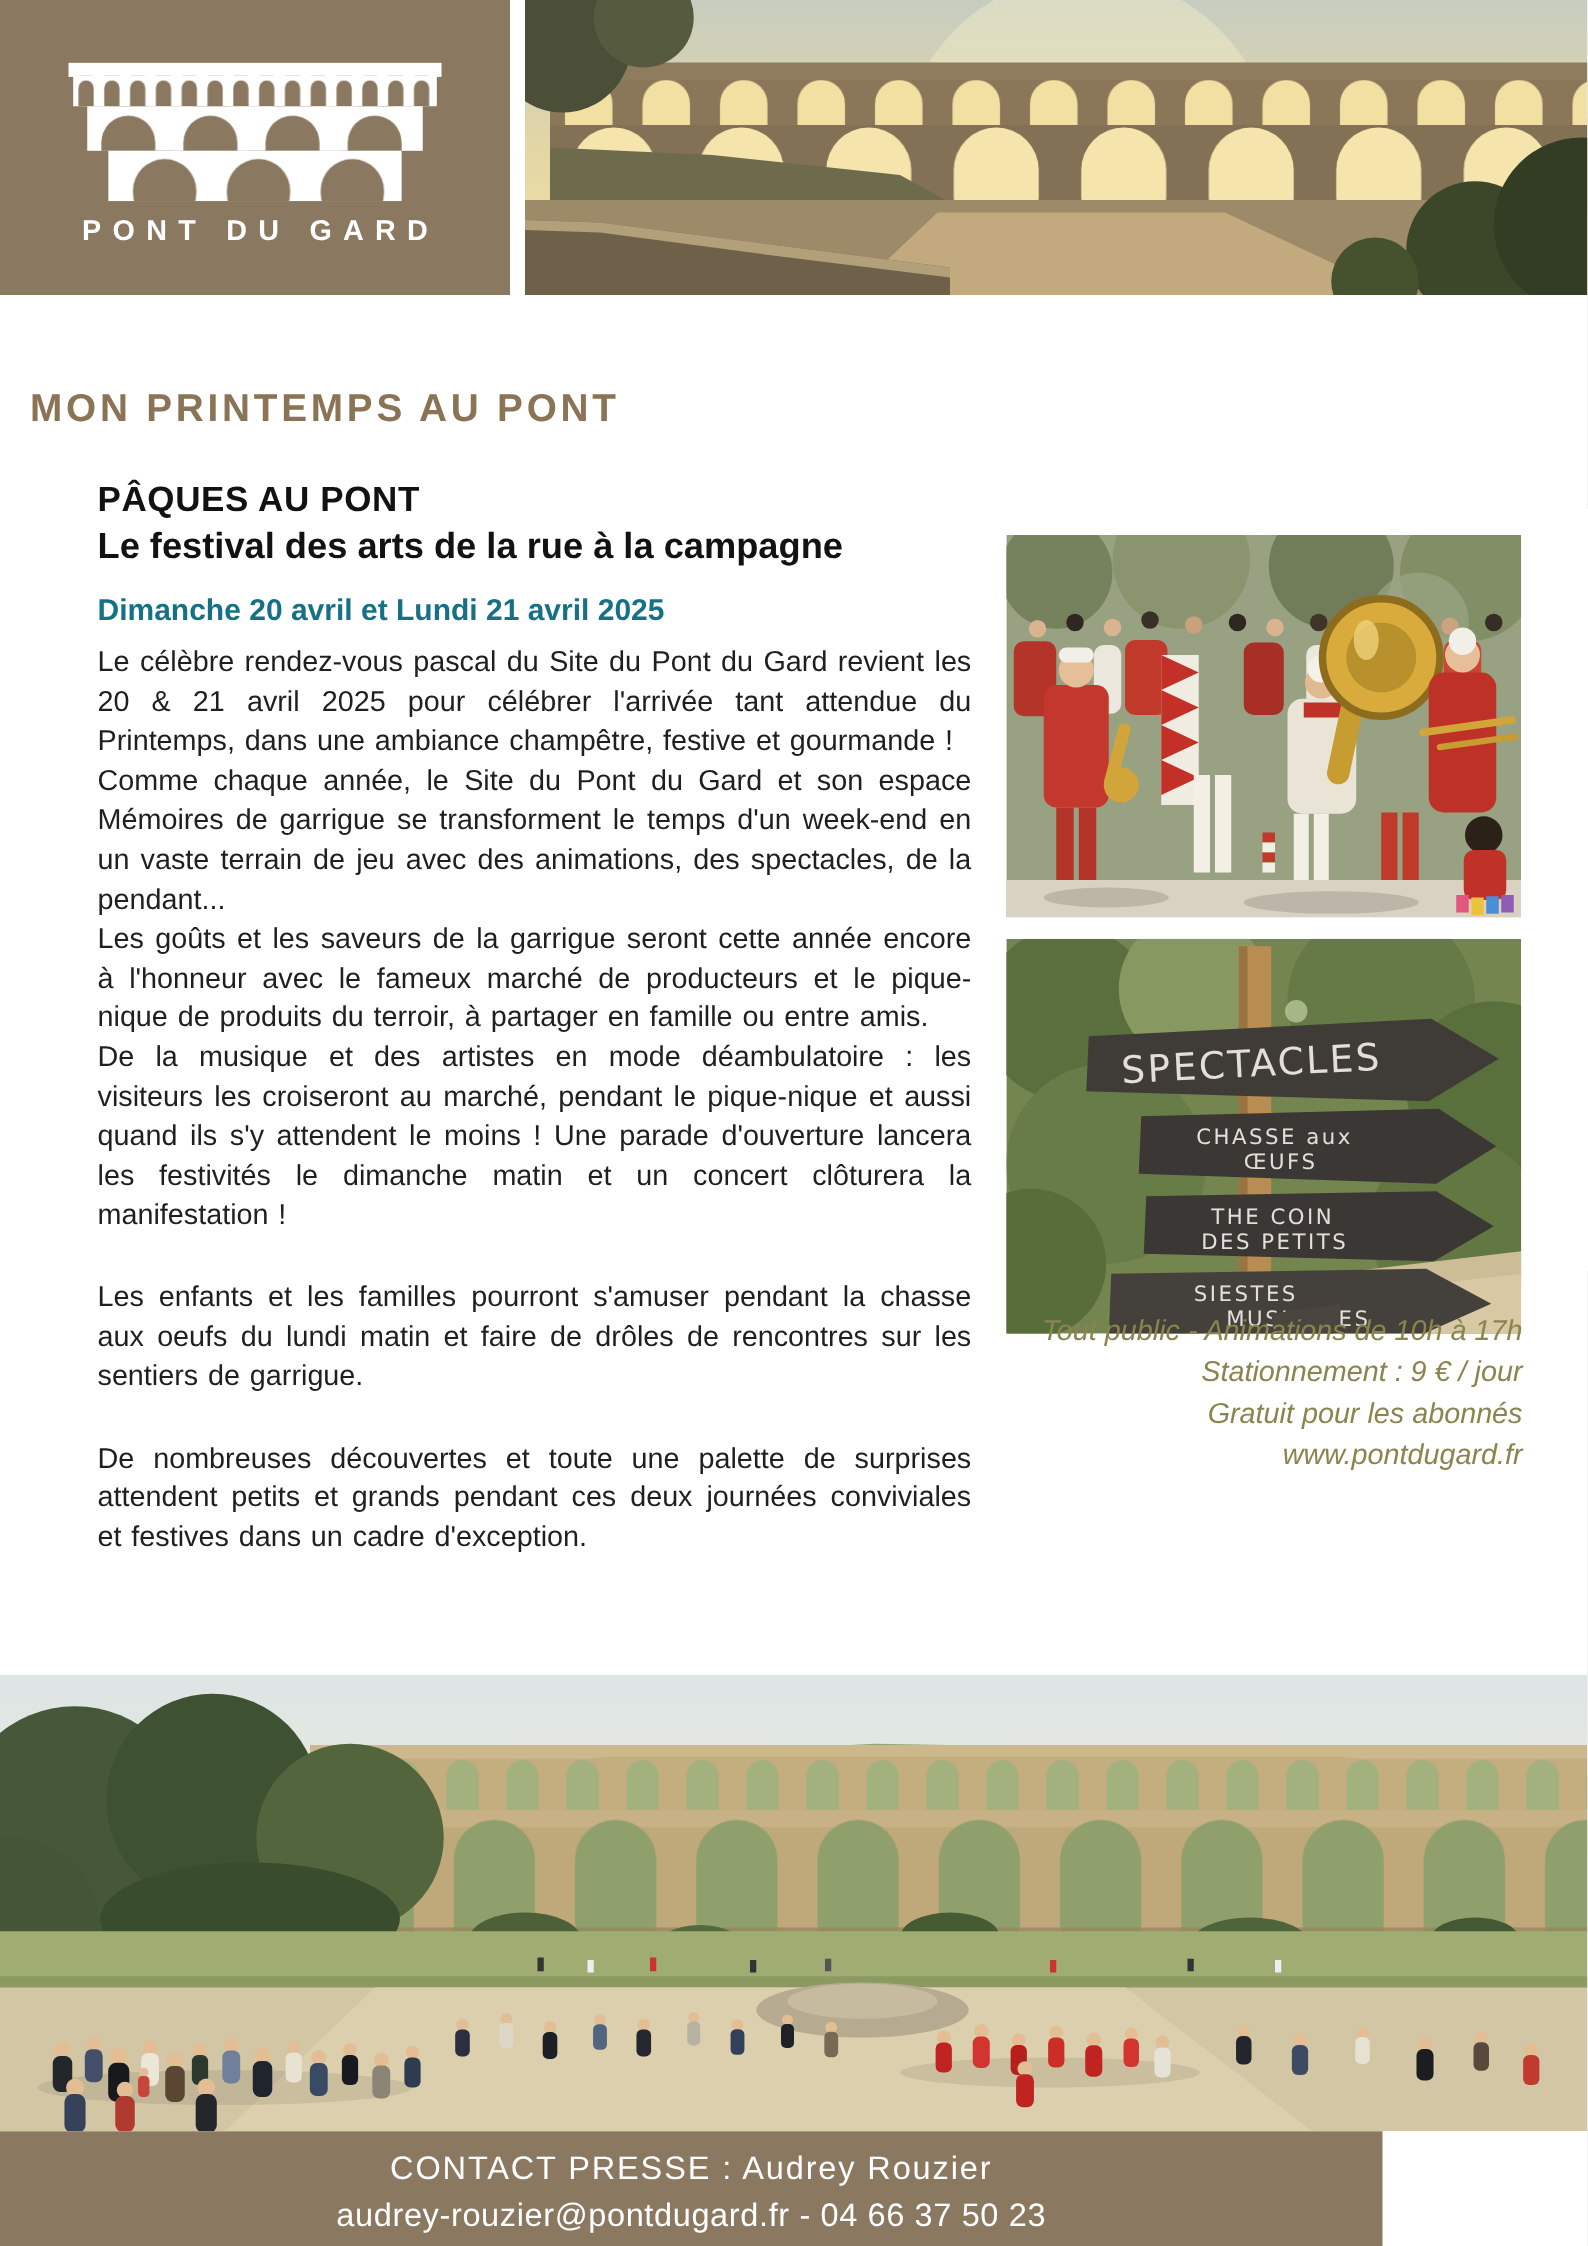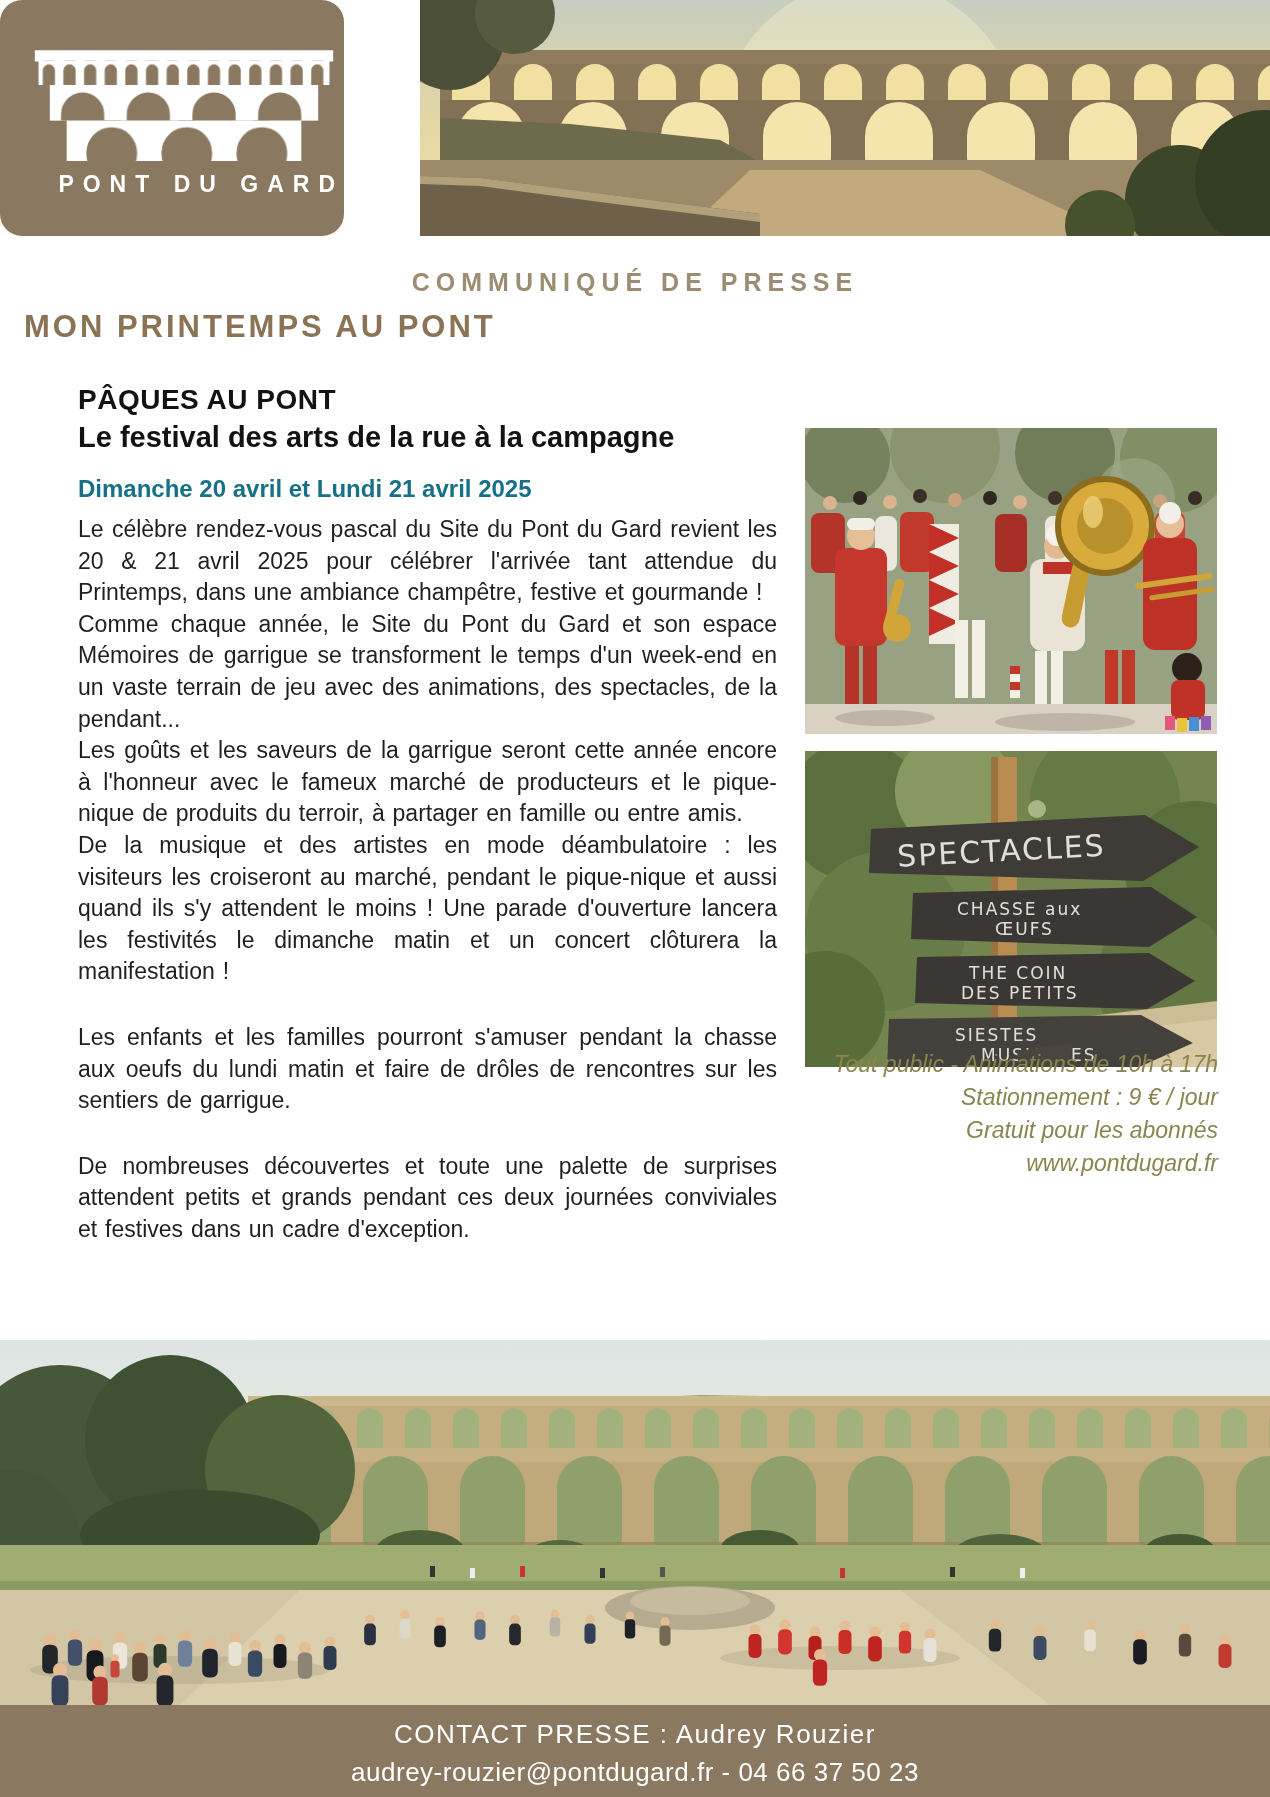--- a/index.html
+++ b/index.html
@@ -1,21 +1,21 @@
 <!DOCTYPE html>
 <html style="--brand-brown: #8a7960; --kicker-tan: #9c8c72; --title-brown: #8b7355; --accent-teal: #177186; --caption-olive: #8a854e;"><head>
 <meta charset="utf-8">
 <style>
   html,body{margin:0;padding:0;background:#e8e8e8;}
   .page{position:relative;width:1270px;height:1797px;margin:0 auto;background:#ffffff;overflow:hidden;
         font-family:"Liberation Sans",sans-serif;}
   
-  .logo-block{position:absolute;left:0;top:0;width:344px;height:236px;
+  .logo-block{position:absolute;left:0;top:0;width:408px;height:236px;
               background:var(--brand-brown,#8a7960);display:flex;flex-direction:column;
-              align-items:flex-end;justify-content:center;border-radius:22px;}
+              align-items:center;justify-content:center;}
   .logo-art{width:320px;height:122px;display:block;}
   .logo-word{margin-top:10px;color:#ffffff;font-size:23px;font-weight:700;letter-spacing:9px;
              white-space:nowrap;padding-left:9px;}
   .header-photo{position:absolute;left:420px;top:0;width:850px;height:236px;}
   .header-photo svg,.photo svg,.bottom-photo svg{display:block;width:100%;height:100%;}
   
   .kicker{position:absolute;left:0;right:0;top:268px;text-align:center;
           color:var(--kicker-tan,#9c8c72);font-size:25px;font-weight:800;letter-spacing:6px;}
   .main-title{position:absolute;left:0;right:0;top:309px;text-align:left;
           color:var(--title-brown,#8b7355);font-size:31px;font-weight:800;letter-spacing:3px;margin-left:24px;}
@@ -29,21 +29,21 @@
   .body-copy p{margin:0;}
   .body-copy p.sp{margin-top:34px;}
   
   .photo{position:absolute;overflow:hidden;}
   .photo-band{left:805px;top:428px;width:412px;height:306px;}
   .photo-signs{left:805px;top:751px;width:412px;height:316px;}
   .caption{position:absolute;left:758px;top:1048px;width:460px;text-align:right;
            font-style:italic;font-size:23px;line-height:33px;color:var(--caption-olive,#8a854e);}
   
   .bottom-photo{position:absolute;left:0;top:1340px;width:1270px;height:365px;}
-  .page-footer{position:absolute;left:0;top:1705px;width:1270px;height:92px;
+  .page-footer{position:absolute;left:0;top:1705px;width:1106px;height:92px;
                background:var(--brand-brown,#8a7960);color:#ffffff;text-align:center;}
   .f1{padding-top:14px;font-size:26px;letter-spacing:1.5px;}
   .f2{margin-top:7px;font-size:26px;letter-spacing:.5px;}
   .sign-text{font-family:"DejaVu Sans",sans-serif;fill:#e3dfd8;letter-spacing:2px;}
 </style>
 </head>
 <body>
 
 <div class="page">
 
@@ -101,21 +101,20 @@
       <polygon points="0,236 0,176 60,178 200,196 340,214 340,236" fill="#6f6149"></polygon>
       <polygon points="0,176 60,178 200,196 340,214 340,222 195,204 60,186 0,184" fill="#b2a07a"></polygon>
       <circle cx="30" cy="35" r="55" fill="#4b4f38"></circle>
       <circle cx="95" cy="14" r="40" fill="#565b40"></circle>
       <circle cx="760" cy="200" r="55" fill="#3c4629"></circle>
       <circle cx="845" cy="180" r="70" fill="#333d24"></circle>
       <circle cx="680" cy="225" r="35" fill="#46512e"></circle>
     </svg>
   </div>
 
-  <div class="kicker">COMMUNIQUÉ DE PRESSE</div>
   <div class="main-title">MON PRINTEMPS AU PONT</div>
 
   <div class="h1">PÂQUES AU PONT</div>
   <div class="h2">Le festival des arts de la rue à la campagne</div>
   <div class="date-line">Dimanche 20 avril et Lundi 21 avril 2025</div>
 
   <div class="body-copy">
     <p>Le célèbre rendez-vous pascal du Site du Pont du Gard revient les 20 &amp; 21  avril 2025 pour célébrer l'arrivée tant attendue du Printemps, dans une ambiance champêtre, festive et gourmande !</p>
     <p>Comme chaque année, le Site du Pont du Gard et son espace Mémoires de garrigue se transforment le temps d'un week-end en un vaste terrain de jeu avec des animations, des spectacles, de la pendant...</p>
     <p>Les goûts et les saveurs de la garrigue seront cette année encore à l'honneur avec le fameux marché de producteurs et le pique-nique de produits du terroir, à partager en famille ou entre amis.</p>

